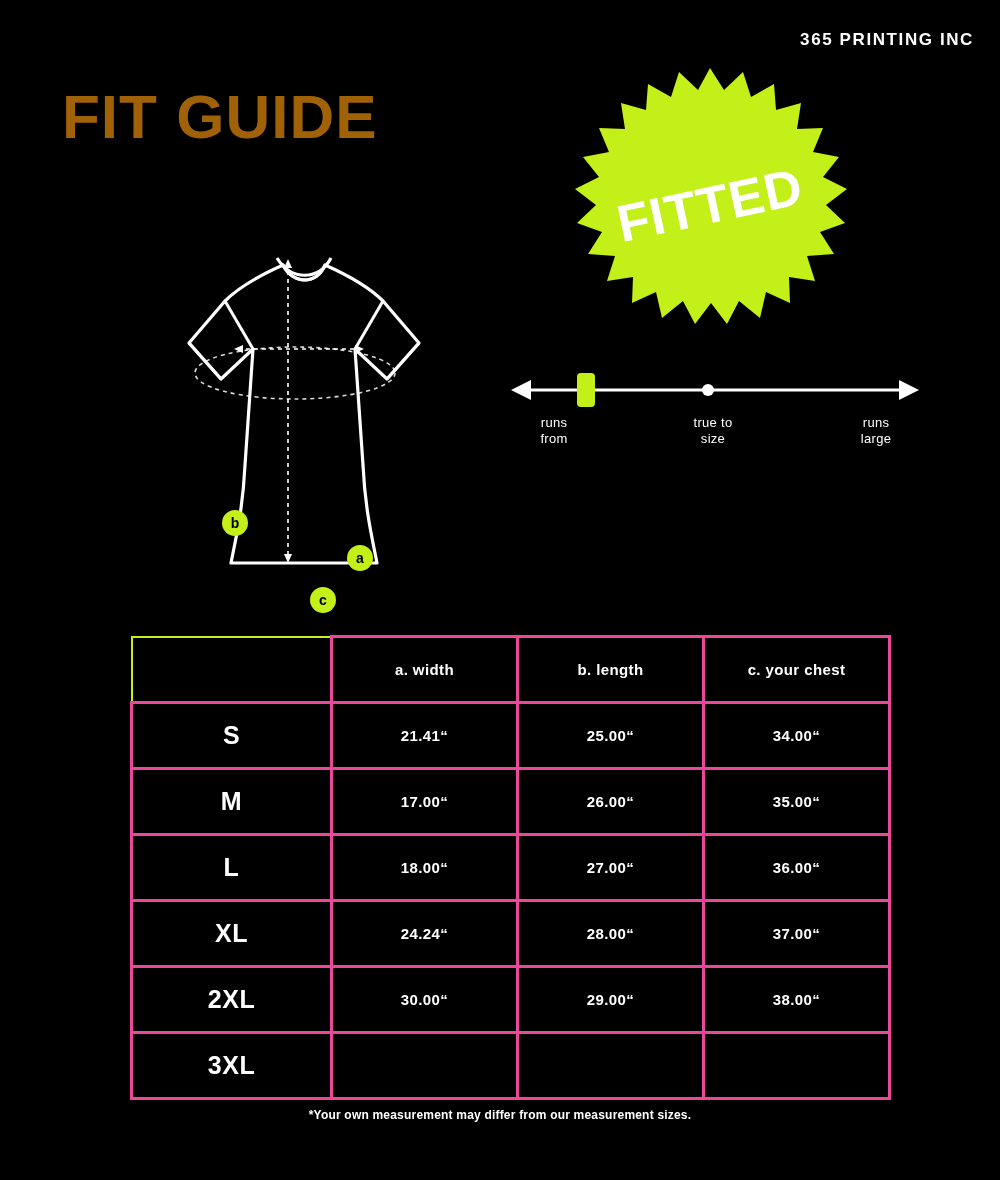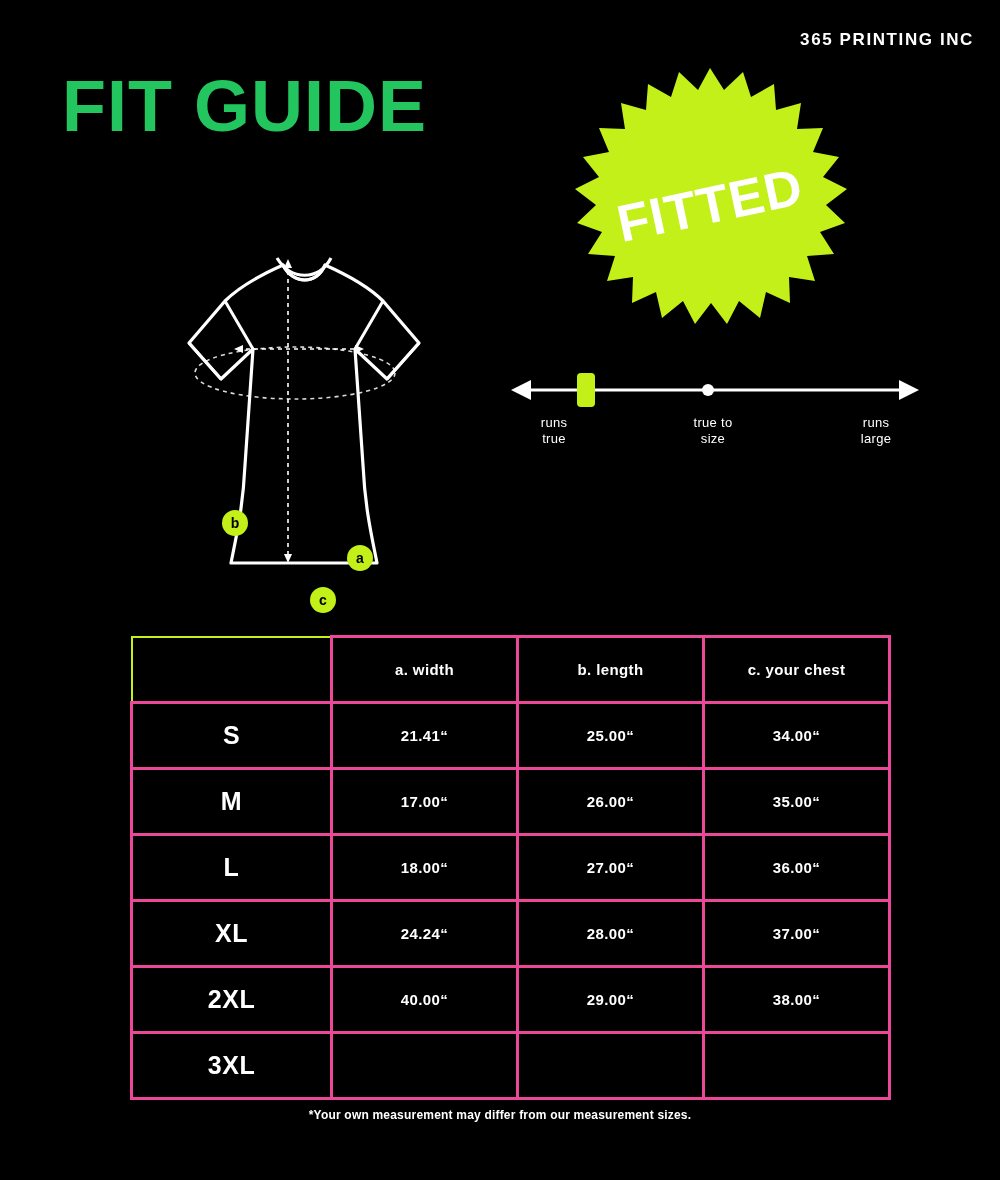--- a/index.html
+++ b/index.html
@@ -12,23 +12,23 @@
   }
   .page { position:relative; width:1000px; height:964px; }
 
   .brand {
     position:absolute; top:30px; right:26px;
     font-size:17px; font-weight:bold; letter-spacing:1.6px;
     color:#fff;
   }
 
   .title {
-    position:absolute; left:62px; top:70px;
-    font-size:72px; font-weight:bold; letter-spacing:1px;
-    color:#22c55e; line-height:1;
+    position:absolute; left:62px; top:86px;
+    font-size:62px; font-weight:bold; letter-spacing:1px;
+    color:#a16207; line-height:1;
   }
   .subtitle {
     position:absolute; left:160px; top:142px;
     font-size:26px; font-weight:bold; letter-spacing:1.2px;
     color:#fff;
   }
 
   
   .shirt-wrap { position:absolute; left:110px; top:215px; width:370px; height:380px; }
   .dot {
@@ -133,21 +133,21 @@
     <svg width="420" height="50" viewBox="0 0 420 50">
       <line x1="22" y1="25" x2="398" y2="25" stroke="#ffffff" stroke-width="3"></line>
       <polygon points="6,25 26,15 26,35" fill="#ffffff"></polygon>
       <polygon points="414,25 394,15 394,35" fill="#ffffff"></polygon>
       <circle cx="203" cy="25" r="6" fill="#ffffff"></circle>
       <rect x="72" y="8" width="18" height="34" rx="4" fill="#c3f018"></rect>
     </svg>
     <div class="scale-labels">
       <div class="scale-lab lab-small">
         <span>runs</span><br>
-        <span>true</span>
+        <span>from</span>
       </div>
       <div class="scale-lab lab-true">
         <span>true to</span><br>
         <span>size</span>
       </div>
       <div class="scale-lab lab-large">
         <span>runs</span><br>
         <span>large</span>
       </div>
     </div>
@@ -189,21 +189,21 @@
           <td class="val">36.00“</td>
         </tr>
         <tr>
           <td class="size">XL</td>
           <td class="val">24.24“</td>
           <td class="val">28.00“</td>
           <td class="val">37.00“</td>
         </tr>
         <tr>
           <td class="size">2XL</td>
-          <td class="val">40.00“</td>
+          <td class="val">30.00“</td>
           <td class="val">29.00“</td>
           <td class="val">38.00“</td>
         </tr>
         <tr>
           <td class="size">3XL</td>
           <td class="val"></td>
           <td class="val"></td>
           <td class="val"></td>
         </tr>
       </tbody>

